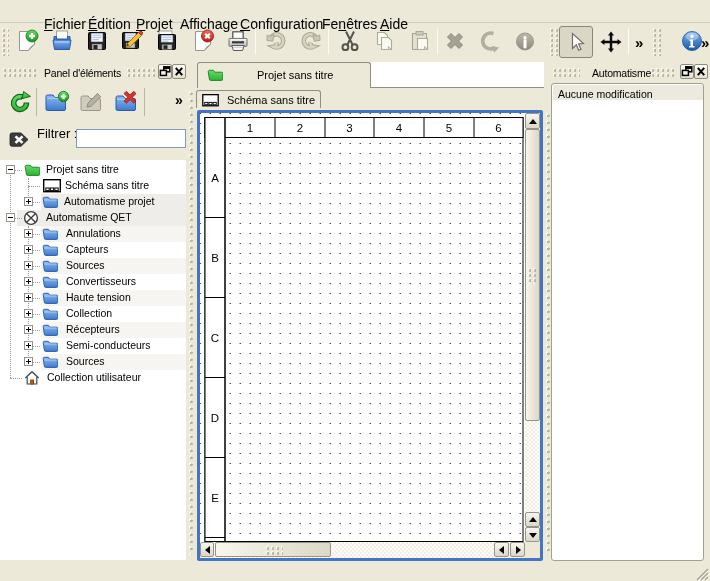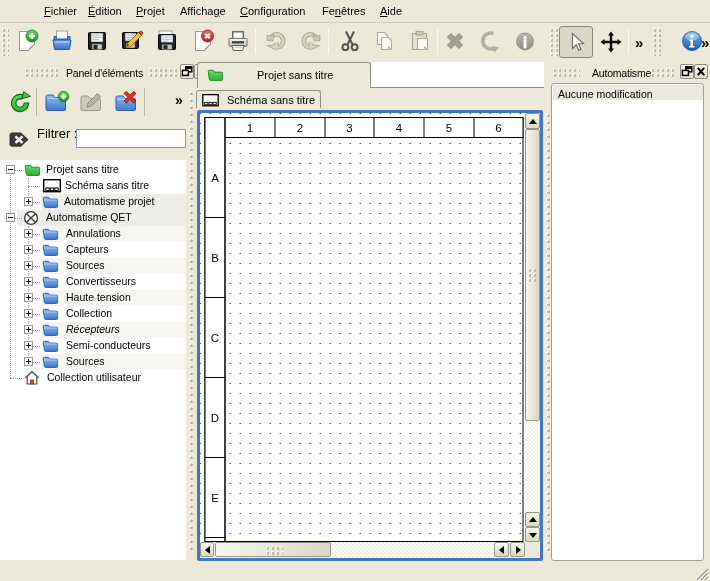--- a/index.html
+++ b/index.html
@@ -1,19 +1,19 @@
 <!DOCTYPE html>
 <html><head><meta charset="utf-8">
 <style>
 html,body{margin:0;padding:0;width:710px;height:581px;overflow:hidden;
  background:#ece9d8;font-family:"Liberation Sans",sans-serif;font-size:11.5px;color:#000;}
 *{box-sizing:border-box;}
 .abs{position:absolute;}
 #menubar{position:absolute;left:0;top:0;width:710px;height:23px;background:#ece9d8;border-bottom:1px solid #d0ccbc;}
-.mi{position:absolute;top:5px;font-size:11px;padding-left:36px;}
+.mi{position:absolute;top:16px;font-size:14px;padding-left:36px;}
 .grip{background:
  radial-gradient(circle at 2.1px 2.5px, #bcb8a2 1.1px, rgba(0,0,0,0) 1.4px),
  radial-gradient(circle at 1.3px 1.5px, #fcfbf6 1.2px, rgba(0,0,0,0) 1.5px);
  background-size:5px 5px;}
 .vgrip{background:
  radial-gradient(circle at 3.4px 3.8px, #bab79f 1.2px, rgba(0,0,0,0) 1.5px),
  radial-gradient(circle at 2.6px 2.8px, #fcfbf6 1.3px, rgba(0,0,0,0) 1.6px);
  background-size:7px 7px;}
 .tsep{position:absolute;top:4px;width:1px;height:26px;background:#c9c5b4;border-right:1px solid #fbfaf3;}
 .i24{position:absolute;top:5px;width:24px;height:24px;}
@@ -207,21 +207,21 @@
           <stop offset="1" stop-color="#4179cf"></stop>
   </linearGradient>
   <linearGradient id="grngrad" x1="0" y1="0" x2="0" y2="1">
    <stop offset="0" stop-color="#66dc6a"></stop>
           <stop offset="1" stop-color="#2fb135"></stop>
   </linearGradient>
  </defs>
 </svg>
 </div>
 
-<div id="ldtitle" class="abs" style="left:0;top:62px;width:190px;height:22px;margin-left:22px;">
+<div id="ldtitle" class="abs" style="left:0;top:62px;width:190px;height:22px;">
  <div class="abs grip" style="left:3px;top:6px;width:35px;height:10px;"></div>
  <div class="abs" style="left:44px;top:5px;font-size:10.5px;letter-spacing:-0.2px;">Panel d'éléments</div>
  <div class="abs grip" style="left:127px;top:6px;width:30px;height:10px;"></div>
  <div class="dockbtn" style="left:158px;top:2px;">
   <svg width="12" height="13" viewBox="0 0 12 13">
         <rect x="4.8" y="1.8" width="6" height="5" fill="none" stroke="#000" stroke-width="1.5"></rect>
         <rect x="4.8" y="1.8" width="6" height="2.2" fill="#000"></rect>
         <rect x="1.4" y="5.4" width="6" height="5" fill="#f6f4ea" stroke="#000" stroke-width="1.5"></rect>
       </svg>
  </div>
@@ -403,21 +403,21 @@
  <div class="rtxt" style="left:46px;top:3px;">Projet sans titre</div>
  <div class="rtxt" style="left:65px;top:19px;">Schéma sans titre</div>
  <div class="rtxt" style="left:64px;top:35px;">Automatisme projet</div>
  <div class="rtxt" style="left:46px;top:51px;">Automatisme QET</div>
  <div class="rtxt" style="left:66px;top:67px;">Annulations</div>
  <div class="rtxt" style="left:66px;top:83px;">Capteurs</div>
  <div class="rtxt" style="left:66px;top:99px;">Sources</div>
  <div class="rtxt" style="left:66px;top:115px;">Convertisseurs</div>
  <div class="rtxt" style="left:66px;top:131px;">Haute tension</div>
  <div class="rtxt" style="left:66px;top:147px;">Collection</div>
- <div class="rtxt" style="left:66px;top:163px;font-style:italic;">Récepteurs</div>
+ <div class="rtxt" style="left:66px;top:163px;">Récepteurs</div>
  <div class="rtxt" style="left:66px;top:179px;">Semi-conducteurs</div>
  <div class="rtxt" style="left:66px;top:195px;">Sources</div>
  <div class="rtxt" style="left:47px;top:211px;">Collection utilisateur</div>
 </div>
 <div class="abs vgrip" style="left:188px;top:90px;width:7px;height:465px;"></div>
 <div class="abs vgrip" style="left:545px;top:112px;width:6px;height:442px;"></div>
 
 <div class="abs" style="left:371px;top:62px;width:173px;height:26px;background:#fff;border-bottom:1px solid #8f8f82;"></div>
 <div class="abs" style="left:197px;top:62px;width:174px;height:26px;background:#ece9d8;border:1px solid #8f8f82;border-bottom:none;border-radius:3px 3px 0 0;">
  <svg class="abs" style="left:9px;top:4px;width:16px;height:16px;" viewBox="0 0 16 16">

